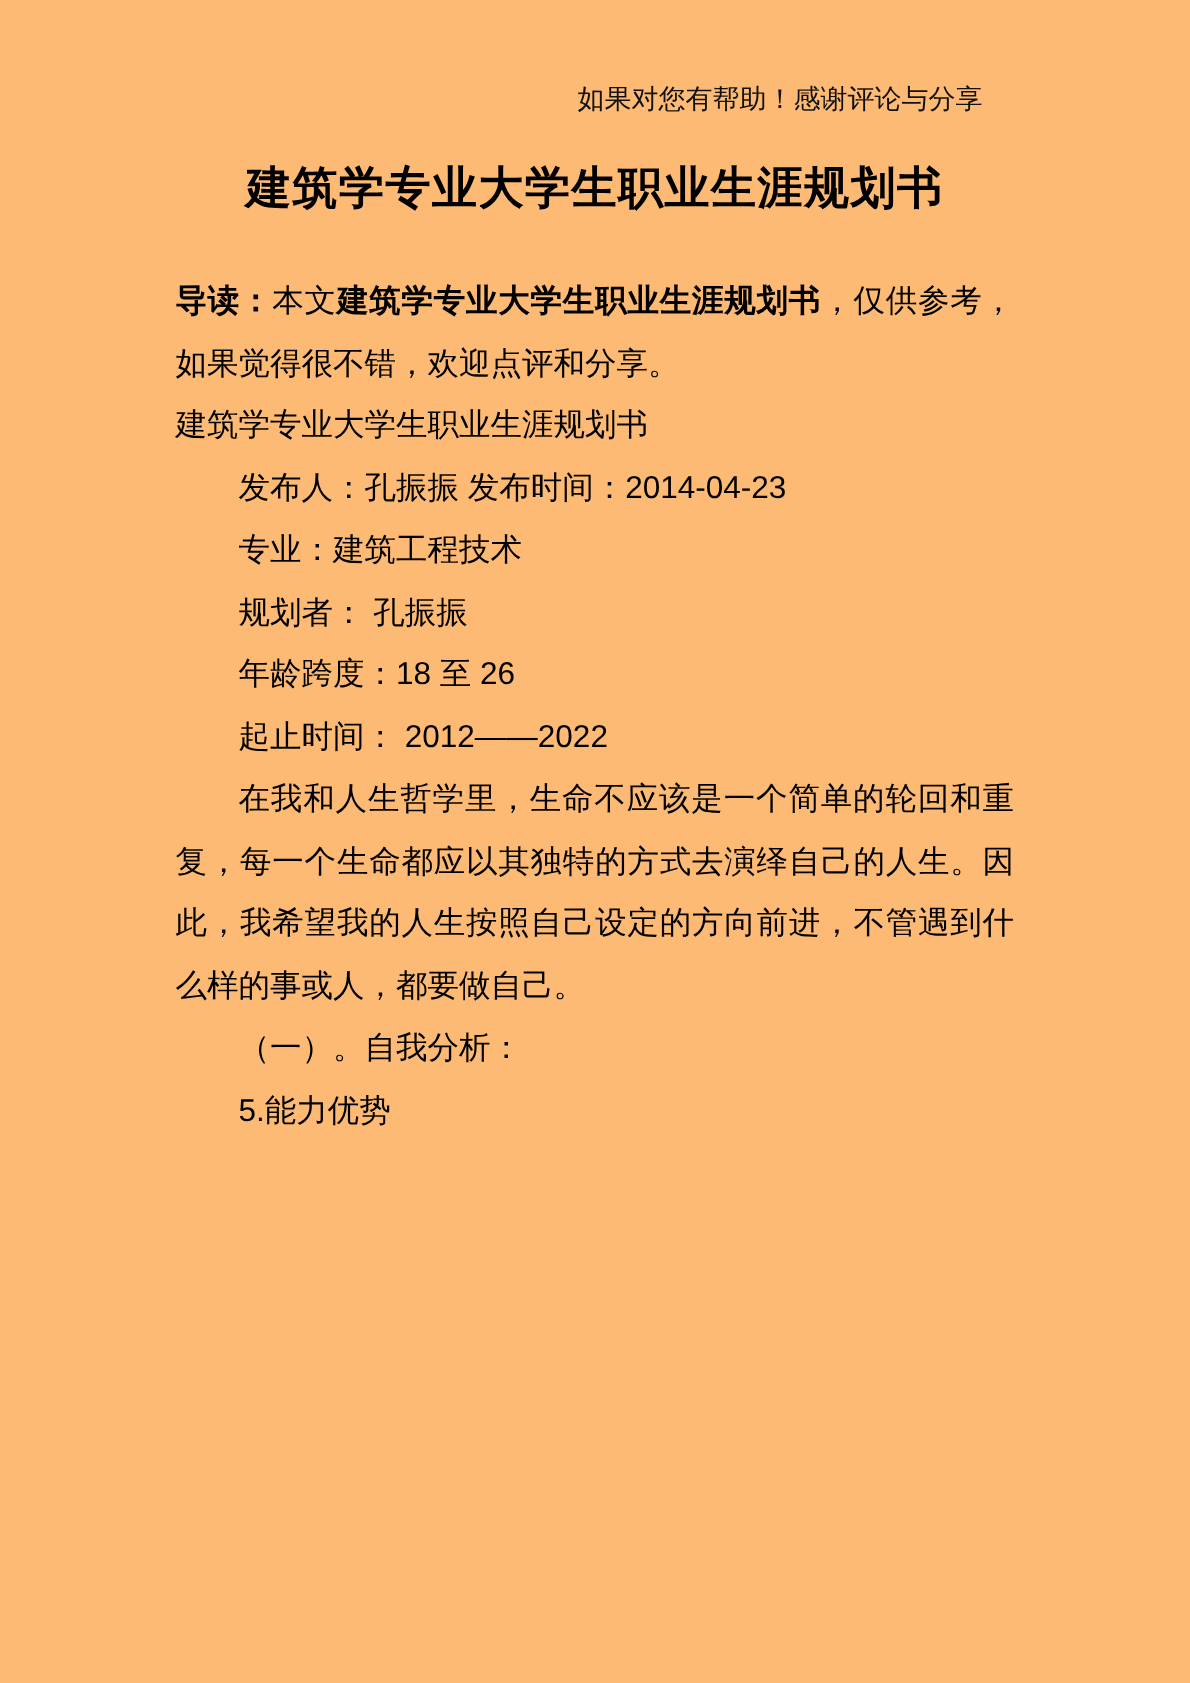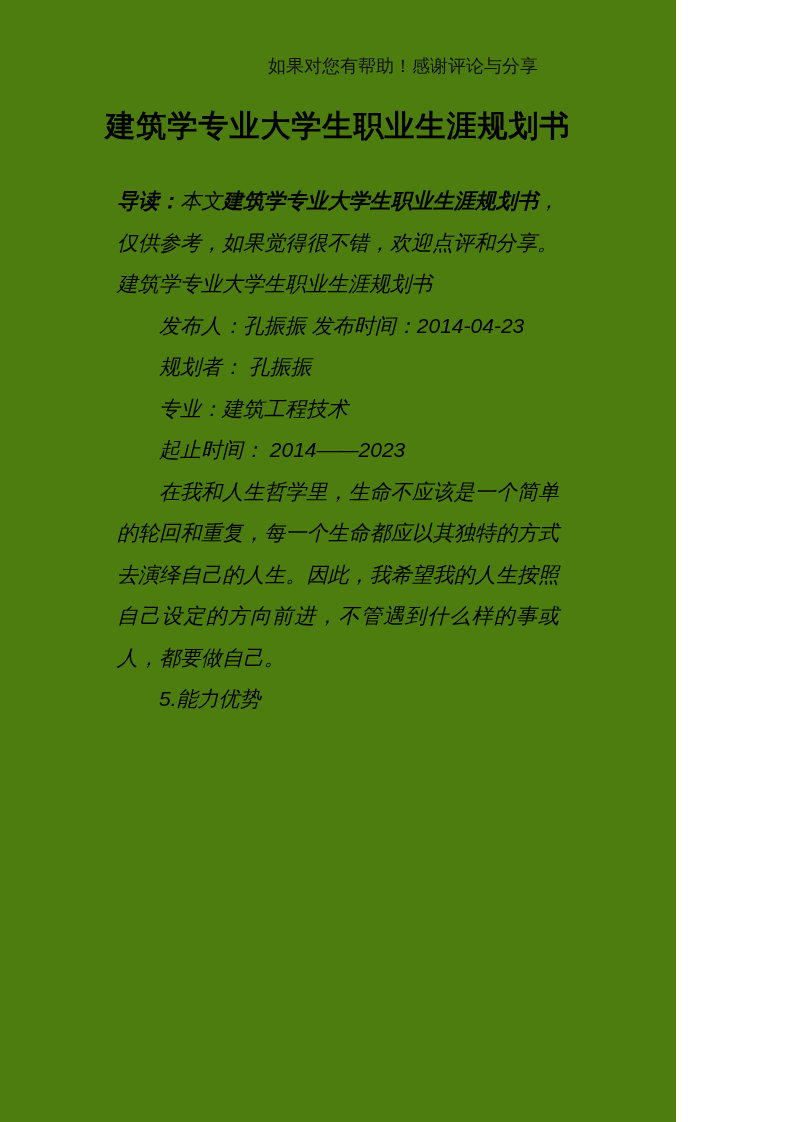--- a/index.html
+++ b/index.html
@@ -2,23 +2,23 @@
 <html><head>
 <meta charset="utf-8">
 <style>
   html, body {
     margin: 0;
     padding: 0;
     background: #ffffff;
   }
   .page {
     position: relative;
-    width: 676px;
+    width: 793px;
     height: 1122px;
-    background: #4d7c0f;
+    background: #fdba74;
     color: #000000;
     overflow: hidden;
     font-family: "Liberation Sans", "DejaVu Sans", sans-serif;
   }
   .header {
     padding-top: 54px;
     padding-right: 138px;
     text-align: right;
     font-family: "Liberation Serif", "DejaVu Serif", serif;
     font-size: 18px;
@@ -37,21 +37,20 @@
     margin-top: 39px;
     padding: 0 117px 0 117px;
     font-size: 21px;
     line-height: 41.5px;
     text-align: justify;
     text-justify: inter-ideograph;
   }
   .para {
     margin: 0;
     padding: 0;
-    font-style: italic;
   }
   .indent {
     text-indent: 2em;
   }
   .para strong {
     font-weight: 700;
   }
 </style>
 </head>
 <body>
@@ -65,29 +64,31 @@
   <h1 class="title">建筑学专业大学生职业生涯规划书</h1>
 
   <div class="content">
 
     <p class="para"><strong>导读：</strong><span>本文</span><strong>建筑学专业大学生职业生涯规划书</strong><span>，仅供参考，如果觉得很不错，欢迎点评和分享。</span></p>
 
     <p class="para">建筑学专业大学生职业生涯规划书</p>
 
     <p class="para indent">发布人：孔振振 发布时间：2014-04-23</p>
 
+    <p class="para indent">专业：建筑工程技术</p>
+
     <p class="para indent">规划者： 孔振振</p>
 
-    <p class="para indent">专业：建筑工程技术</p>
 
+    <p class="para indent">年龄跨度：18 至 26</p>
 
-
-    <p class="para indent">起止时间： 2014——2023</p>
+    <p class="para indent">起止时间： 2012——2022</p>
 
     <p class="para indent">在我和人生哲学里，生命不应该是一个简单的轮回和重复，每一个生命都应以其独特的方式去演绎自己的人生。因此，我希望我的人生按照自己设定的方向前进，不管遇到什么样的事或人，都要做自己。</p>
 
+    <p class="para indent">（一）。自我分析：</p>
 
 
 
     <p class="para indent">5.能力优势</p>
 
   </div>
 </div>
 
 </body></html>

